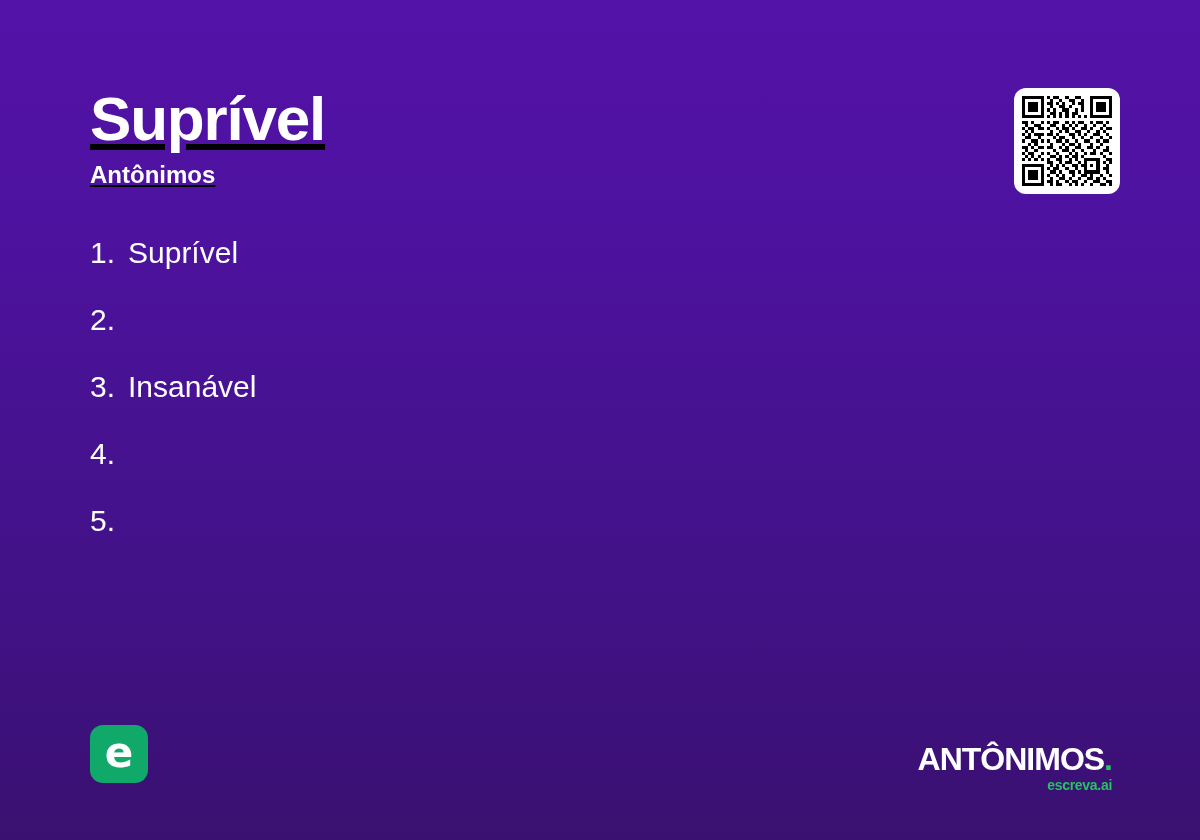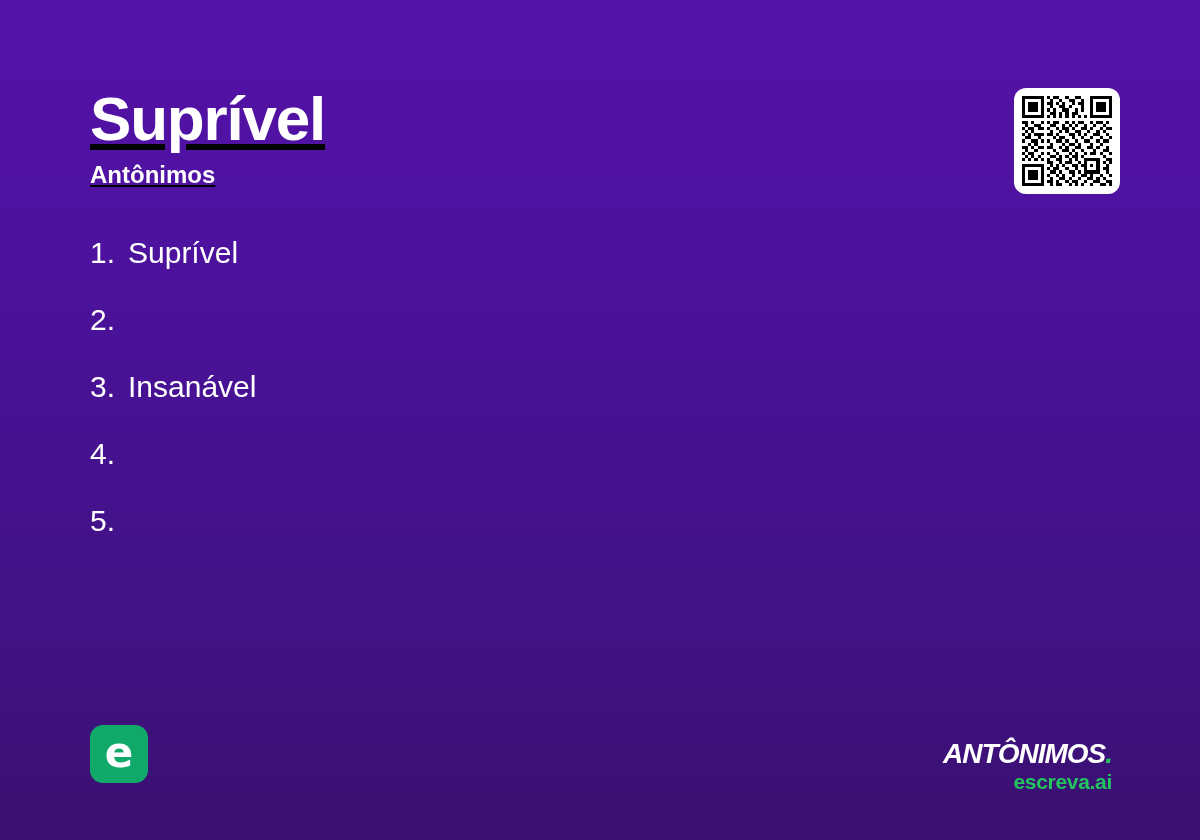--- a/index.html
+++ b/index.html
@@ -115,37 +115,36 @@
   }
 
   .footer-brand {
     position: absolute;
     right: 88px;
     bottom: 48px;
     text-align: right;
   }
 
   .footer-brand-main {
-    font-size: 28px;
+    font-size: 32px;
     font-weight: 700;
     color: #ffffff;
     letter-spacing: -1px;
     line-height: 1;
     white-space: nowrap;
     position: relative;
     display: inline-block;
-    font-style: italic;
   }
 
   .footer-brand-dot {
     color: #22C55E;
   }
 
   .footer-brand-sub {
-    font-size: 21px;
+    font-size: 14px;
     font-weight: 700;
     color: #22C55E;
     letter-spacing: -0.3px;
     line-height: 1;
     margin-top: 3px;
     white-space: nowrap;
   }
 </style>
 </head>
 <body>

